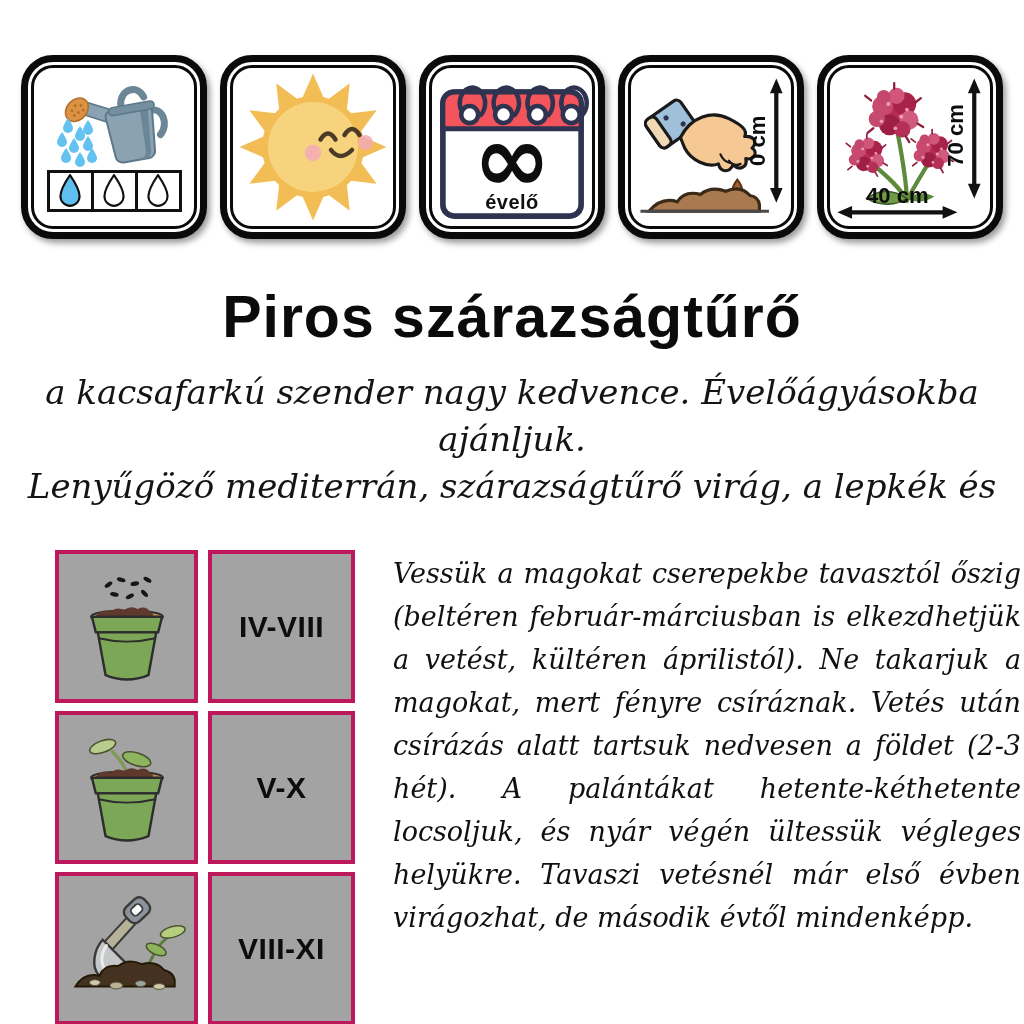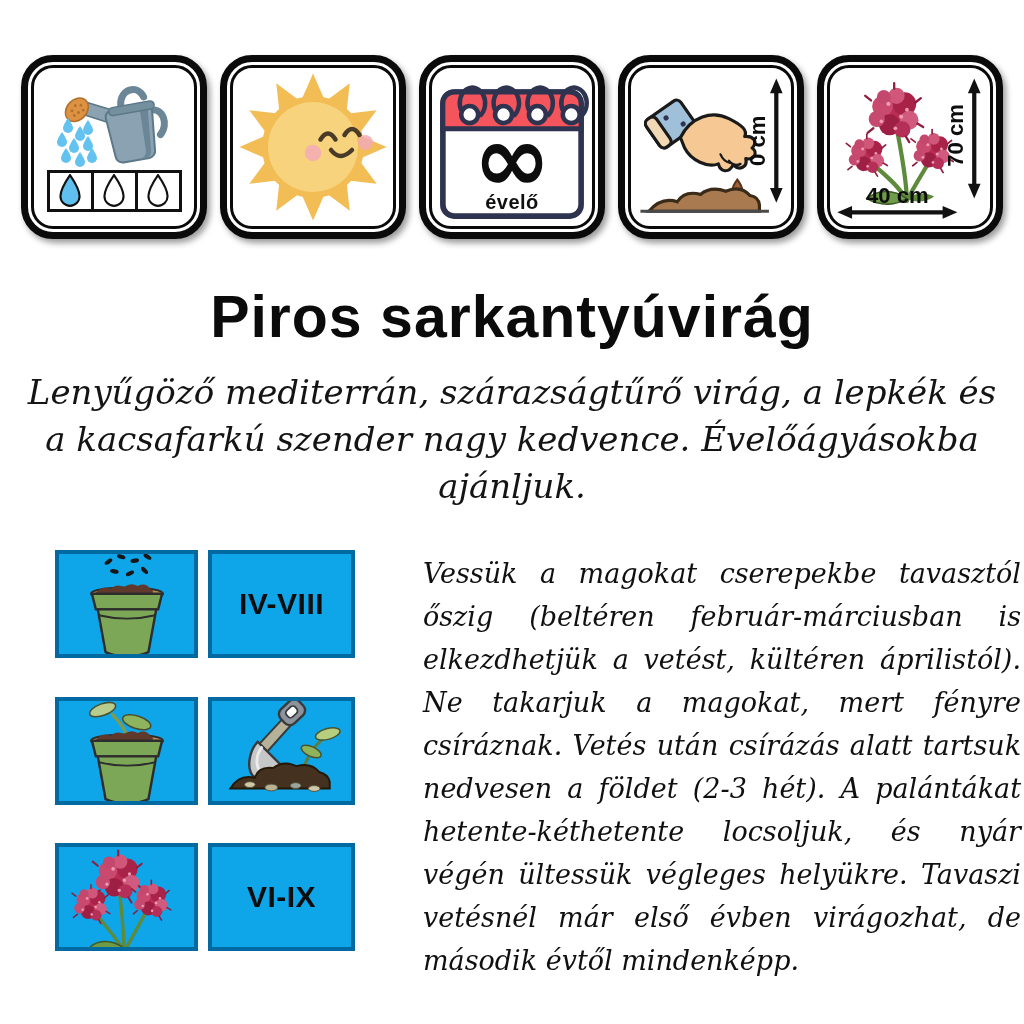--- a/index.html
+++ b/index.html
@@ -25,27 +25,27 @@
 
   
   .title { margin-top:44px; text-align:center; font-size:59px; font-weight:800;
            letter-spacing:1px; color:#0b0b0b; }
   .subtitle { margin-top:18px; text-align:center; font-family:"DejaVu Serif", serif;
               font-style:italic; font-size:34px; line-height:47px; color:#141414; }
 
   
   .main { display:flex; margin-top:40px; padding-left:55px; gap:38px; }
   .schedule { display:grid; grid-template-columns:143px 147px; column-gap:10px; row-gap:8px; }
-  .sched-cell { border:4px solid #0369a1; background:#0ea5e9; height:108px;
+  .sched-cell { border:4px solid #be185d; background:#a3a3a3; height:153px;
                 display:flex; align-items:center; justify-content:center; overflow:hidden; }
   .sched-months { font-size:30px; font-weight:800; letter-spacing:.5px; color:#0d0d0d; }
 
   .body-text { width:628px; font-family:"DejaVu Serif", serif; font-style:italic;
                font-size:27px; line-height:43px; color:#101010; padding-top:2px; }
-  .body-text p.justified { text-align:justify;margin-left:30px; }
+  .body-text p.justified { text-align:justify; }
   .body-text p.closing { text-align:left; }
 
   svg { display:block; }
   text.svgtxt { font-family:"Liberation Sans", sans-serif; font-weight:800; fill:#0d0d0d; }
 </style>
 </head>
 <body>
 
 <svg width="0" height="0" style="position:absolute" aria-hidden="true">
   <defs>
@@ -242,24 +242,24 @@
             <line x1="16" y1="137" x2="110" y2="137" stroke="#111" stroke-width="4"></line>
             <polygon points="6,137 20,131 20,143" fill="#111"></polygon>
             <polygon points="120,137 106,131 106,143" fill="#111"></polygon>
           </g>
           <text class="svgtxt" font-size="21" text-anchor="middle" x="63" y="128">40 cm</text>
         </svg>
       </div>
     </div>
   </div>
 
-  <h1 class="title">Piros sarkantyúvirág</h1>
+  <h1 class="title">Piros szárazságtűrő</h1>
   <div class="subtitle">
+    <div>a kacsafarkú szender nagy kedvence. Évelőágyásokba ajánljuk.</div>
     <div>Lenyűgöző mediterrán, szárazságtűrő virág, a lepkék és</div>
-    <div>a kacsafarkú szender nagy kedvence. Évelőágyásokba ajánljuk.</div>
   </div>
 
   <div class="main">
 
     <div class="schedule">
 
       <div class="sched-cell">
         <svg width="132" height="112" viewBox="0 0 130 115">
           <g fill="#161616">
             <ellipse cx="46" cy="14" rx="4.5" ry="2.2" transform="rotate(-35 46 14)"></ellipse>
@@ -277,20 +277,23 @@
         <span class="sched-months">IV-VIII</span>
       </div>
 
       <div class="sched-cell">
         <svg width="132" height="112" viewBox="0 0 130 115">
           <path d="M66 46 C64 36 58 28 50 20" stroke="#7d9b52" stroke-width="3.5" fill="none" stroke-linecap="round"></path>
           <ellipse cx="40" cy="15" rx="14" ry="6" transform="rotate(-20 40 15)" fill="#b7cd8d" stroke="#49502f" stroke-width="1.6"></ellipse>
           <ellipse cx="75" cy="28" rx="15" ry="6.5" transform="rotate(18 75 28)" fill="#8fb45e" stroke="#49502f" stroke-width="1.6"></ellipse>
           <use href="#pot" transform="translate(0 8)"></use>
         </svg>
+      </div>
+      <div class="sched-cell">
+        <span class="sched-months">V-X</span>
       </div>
 
       <div class="sched-cell">
         <svg width="132" height="112" viewBox="0 0 130 115">
           <path d="M42 50 L68 22 L76 29 L50 58 Z" fill="#b6b29a" stroke="#3a3a3a" stroke-width="2"></path>
           <g transform="rotate(-43 76 17)">
             <rect x="62" y="7" width="26" height="20" rx="7" fill="#8d939c" stroke="#3a3a3a" stroke-width="2.5"></rect>
             <rect x="69" y="12" width="12" height="9" rx="3.5" fill="#fff" stroke="#3a3a3a" stroke-width="1.8"></rect>
           </g>
           <path d="M40 48 L66 74 C62 86 46 92 36 84 C28 76 31 58 40 48 Z" fill="#c6c7c9" stroke="#3a3a3a" stroke-width="2.5"></path>
@@ -298,20 +301,23 @@
           <path d="M86 76 C92 64 96 54 106 46" stroke="#5f7c3c" stroke-width="3" fill="none" stroke-linecap="round"></path>
           <ellipse cx="112" cy="40" rx="13" ry="5.5" transform="rotate(-15 112 40)" fill="#b5cf7e" stroke="#4a5530" stroke-width="1.5"></ellipse>
           <ellipse cx="95" cy="58" rx="11" ry="5" transform="rotate(25 95 58)" fill="#8fb35a" stroke="#4a5530" stroke-width="1.5"></ellipse>
           <path d="M12 96 q9 -15 25 -11 q4 -12 19 -10 q10 -8 24 -2 q15 -4 23 6 q9 2 11 10 l0 7 H12 Z" fill="#44311f" stroke="#241807" stroke-width="2"></path>
           <ellipse cx="32" cy="92" rx="5.5" ry="3" fill="#cfc9a8" stroke="#55503c"></ellipse>
           <ellipse cx="54" cy="95" rx="6.5" ry="3.5" fill="#b9b393" stroke="#55503c"></ellipse>
           <ellipse cx="79" cy="93" rx="5.5" ry="3" fill="#9aa59b" stroke="#55503c"></ellipse>
           <ellipse cx="98" cy="96" rx="6" ry="3" fill="#cfc9a8" stroke="#55503c"></ellipse>
         </svg>
       </div>
+      <div class="sched-cell">
+        <span class="sched-months">VIII-XI</span>
+      </div>
 
       <div class="sched-cell">
         <svg width="132" height="112" viewBox="0 0 130 115">
           <g stroke="#5e8a3c" stroke-width="3.5" fill="none" stroke-linecap="round">
             <path d="M62 114 C62 94 58 56 56 42"></path>
             <path d="M62 114 C54 98 36 80 30 70"></path>
             <path d="M62 114 C72 96 84 74 88 66"></path>
           </g>
           <path d="M62 110 C48 100 34 102 26 110 C40 118 54 116 62 110 Z" fill="#6f9c46" stroke="#3f5a28" stroke-width="1.5"></path>
           <use href="#pom" transform="translate(56 38) scale(1.05)"></use>

